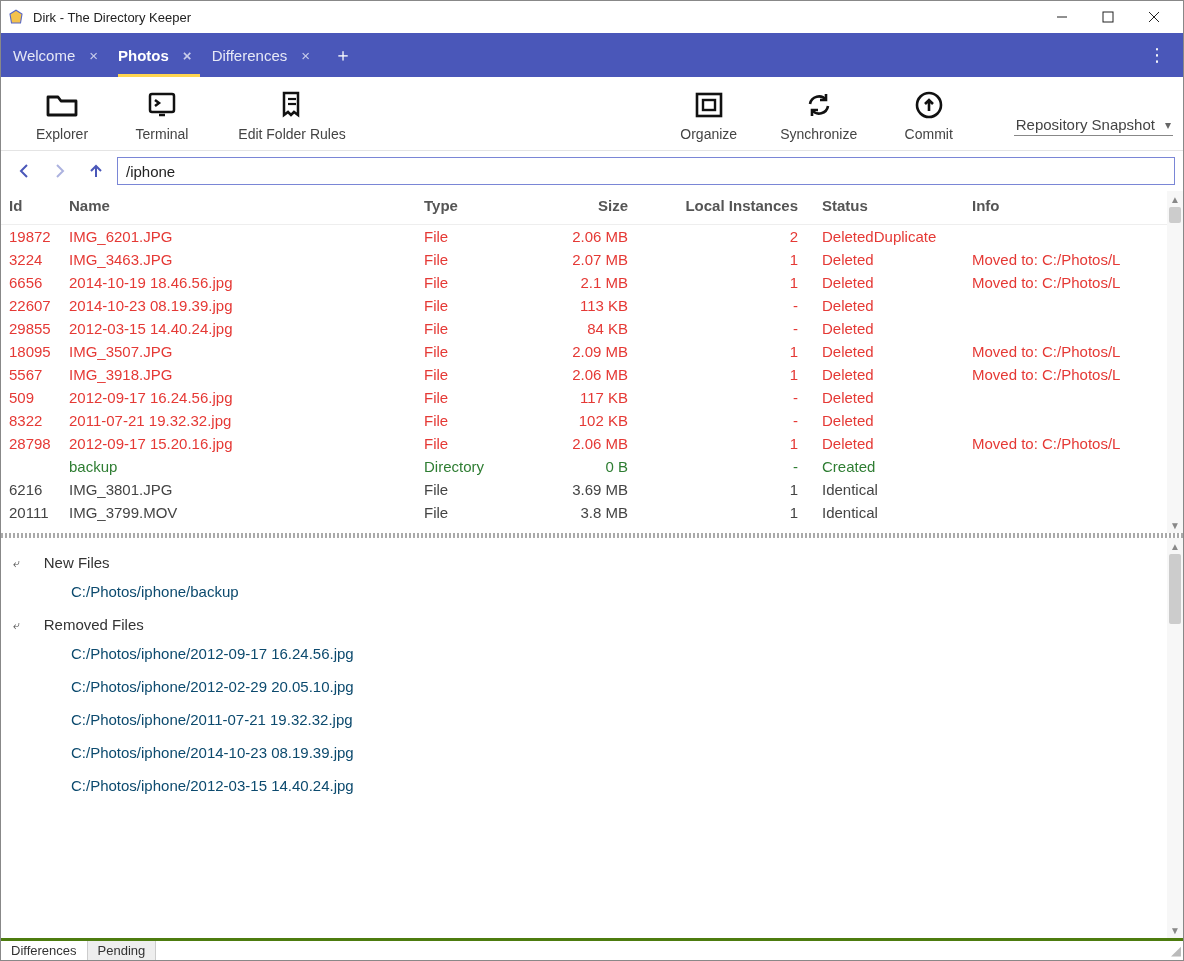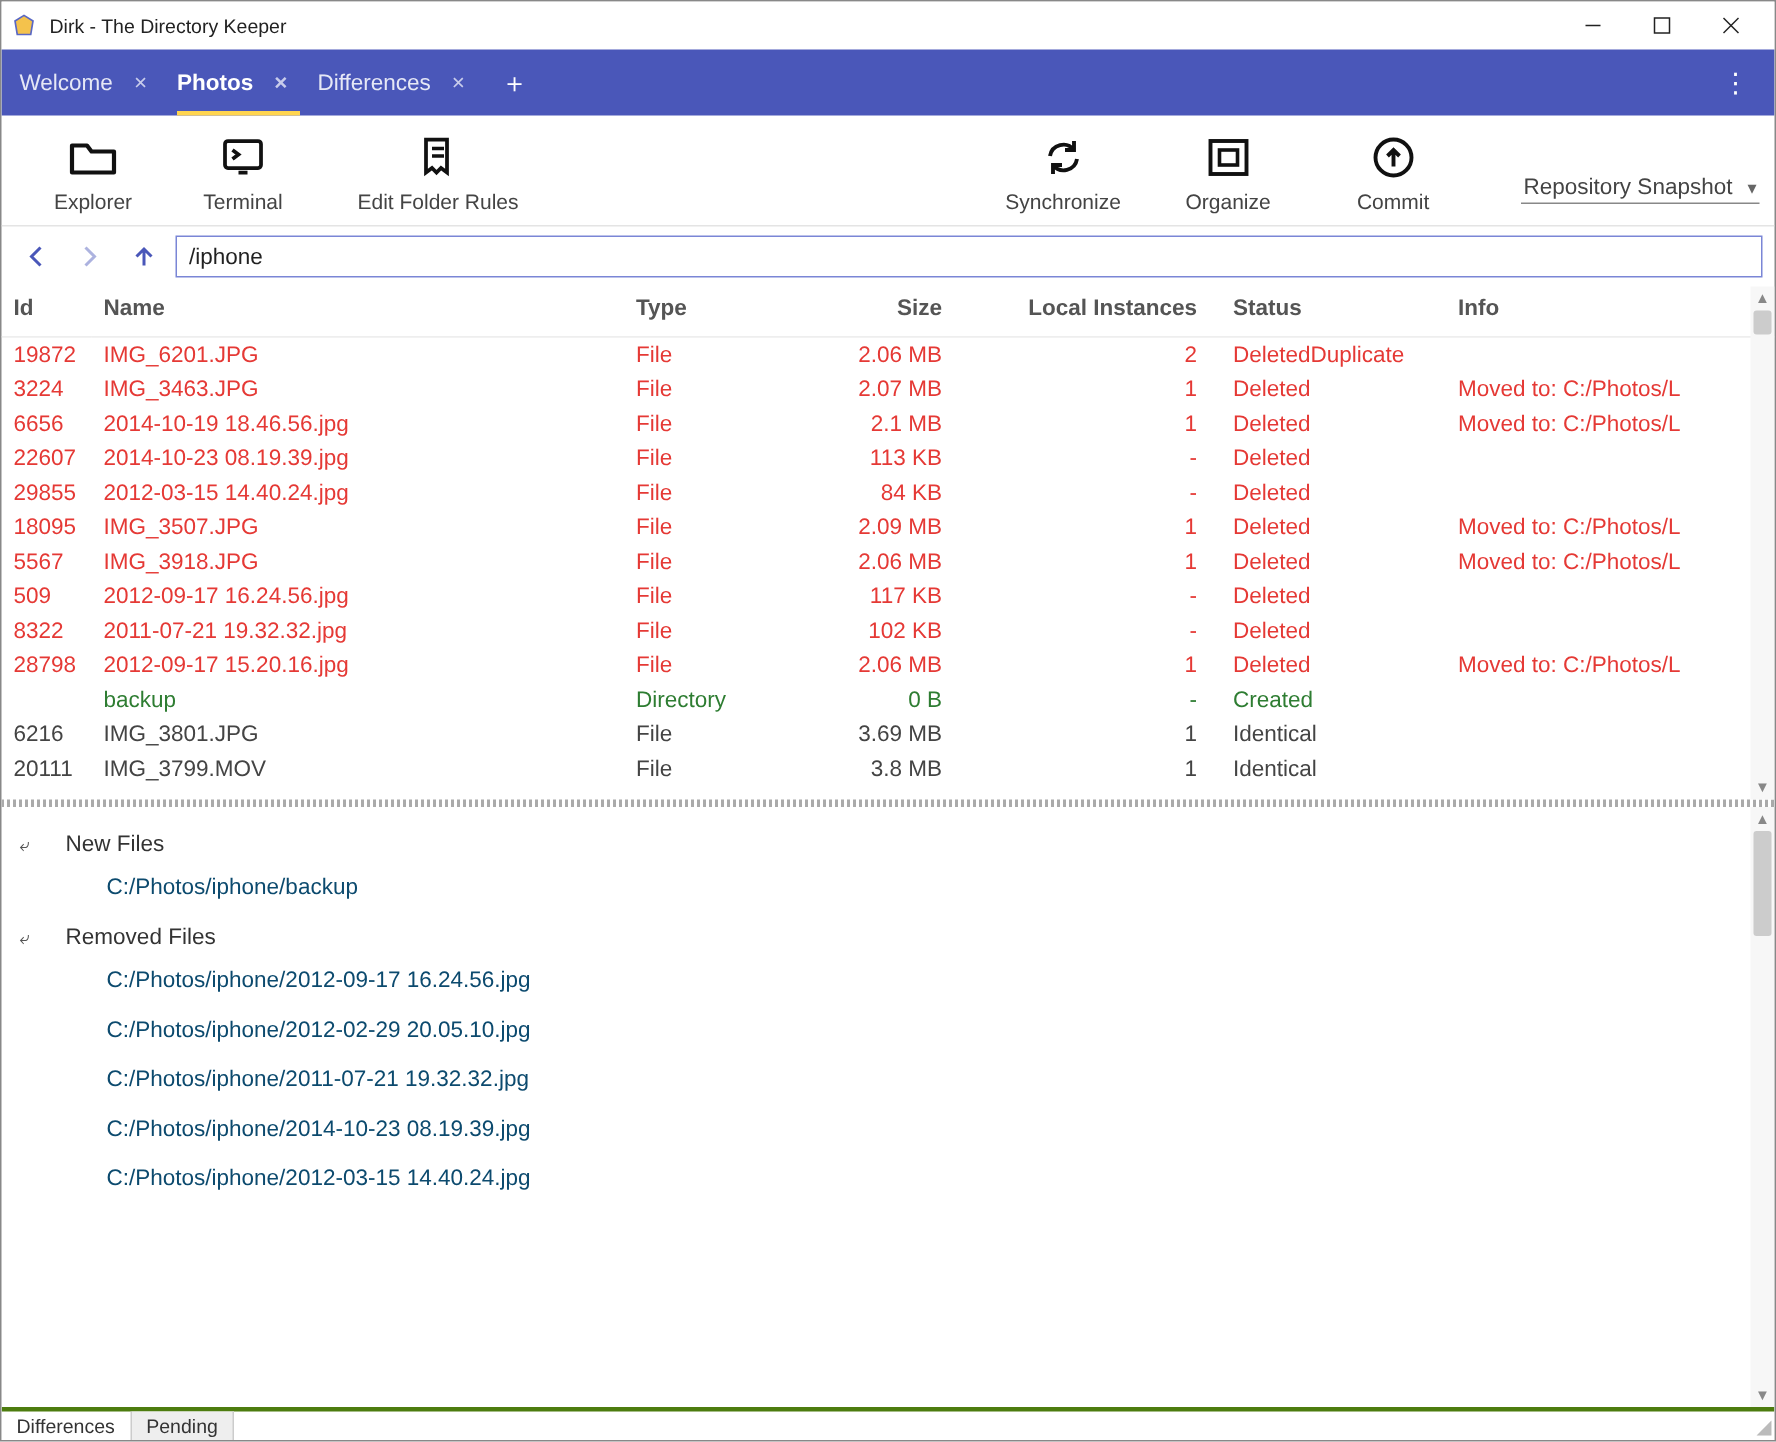--- a/index.html
+++ b/index.html
@@ -252,35 +252,35 @@
           <path d="M6 3h14v22l-4-3-3 3-3-3-4 3z" fill="none" stroke="#111" stroke-width="2.5"></path>
           <line x1="10" y1="9" x2="18" y2="9" stroke="#111" stroke-width="2.2"></line>
           <line x1="10" y1="14" x2="18" y2="14" stroke="#111" stroke-width="2.2"></line>
         </svg>
     </span>
     <span class="tlabel">Edit Folder Rules</span>
   </div>
   <div class="spacer"></div>
   <div class="tool">
     <span class="ticon">
+      <svg width="32" height="30" viewBox="0 0 32 30">
+          <rect x="4" y="4" width="24" height="22" fill="none" stroke="#111" stroke-width="2.6"></rect>
+          <rect x="10" y="10" width="12" height="10" fill="none" stroke="#111" stroke-width="2.4"></rect>
+        </svg>
+    </span>
+    <span class="tlabel">Organize</span>
+  </div>
+  <div class="tool">
+    <span class="ticon">
       <svg width="30" height="30" viewBox="0 0 30 30">
           <path d="M22 10a9 9 0 00-16 4M8 20a9 9 0 0016-4" fill="none" stroke="#111" stroke-width="2.6"></path>
           <path d="M22 4v6h-6M8 26v-6h6" fill="none" stroke="#111" stroke-width="2.6"></path>
         </svg>
     </span>
     <span class="tlabel">Synchronize</span>
-  </div>
-  <div class="tool">
-    <span class="ticon">
-      <svg width="32" height="30" viewBox="0 0 32 30">
-          <rect x="4" y="4" width="24" height="22" fill="none" stroke="#111" stroke-width="2.6"></rect>
-          <rect x="10" y="10" width="12" height="10" fill="none" stroke="#111" stroke-width="2.4"></rect>
-        </svg>
-    </span>
-    <span class="tlabel">Organize</span>
   </div>
   <div class="tool">
     <span class="ticon">
       <svg width="30" height="30" viewBox="0 0 30 30">
           <circle cx="15" cy="15" r="12" fill="none" stroke="#111" stroke-width="2.6"></circle>
           <path d="M15 21v-10M11 14l4-4 4 4" fill="none" stroke="#111" stroke-width="2.6"></path>
         </svg>
     </span>
     <span class="tlabel">Commit</span>
   </div>

